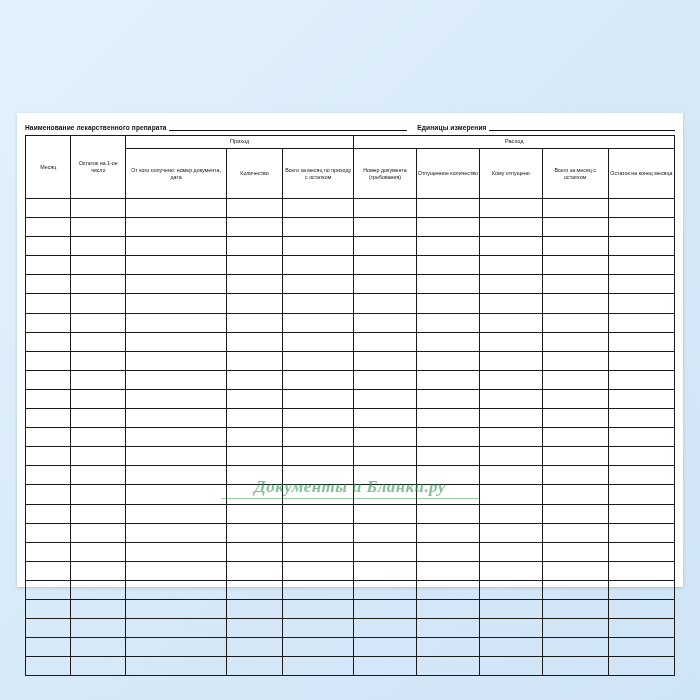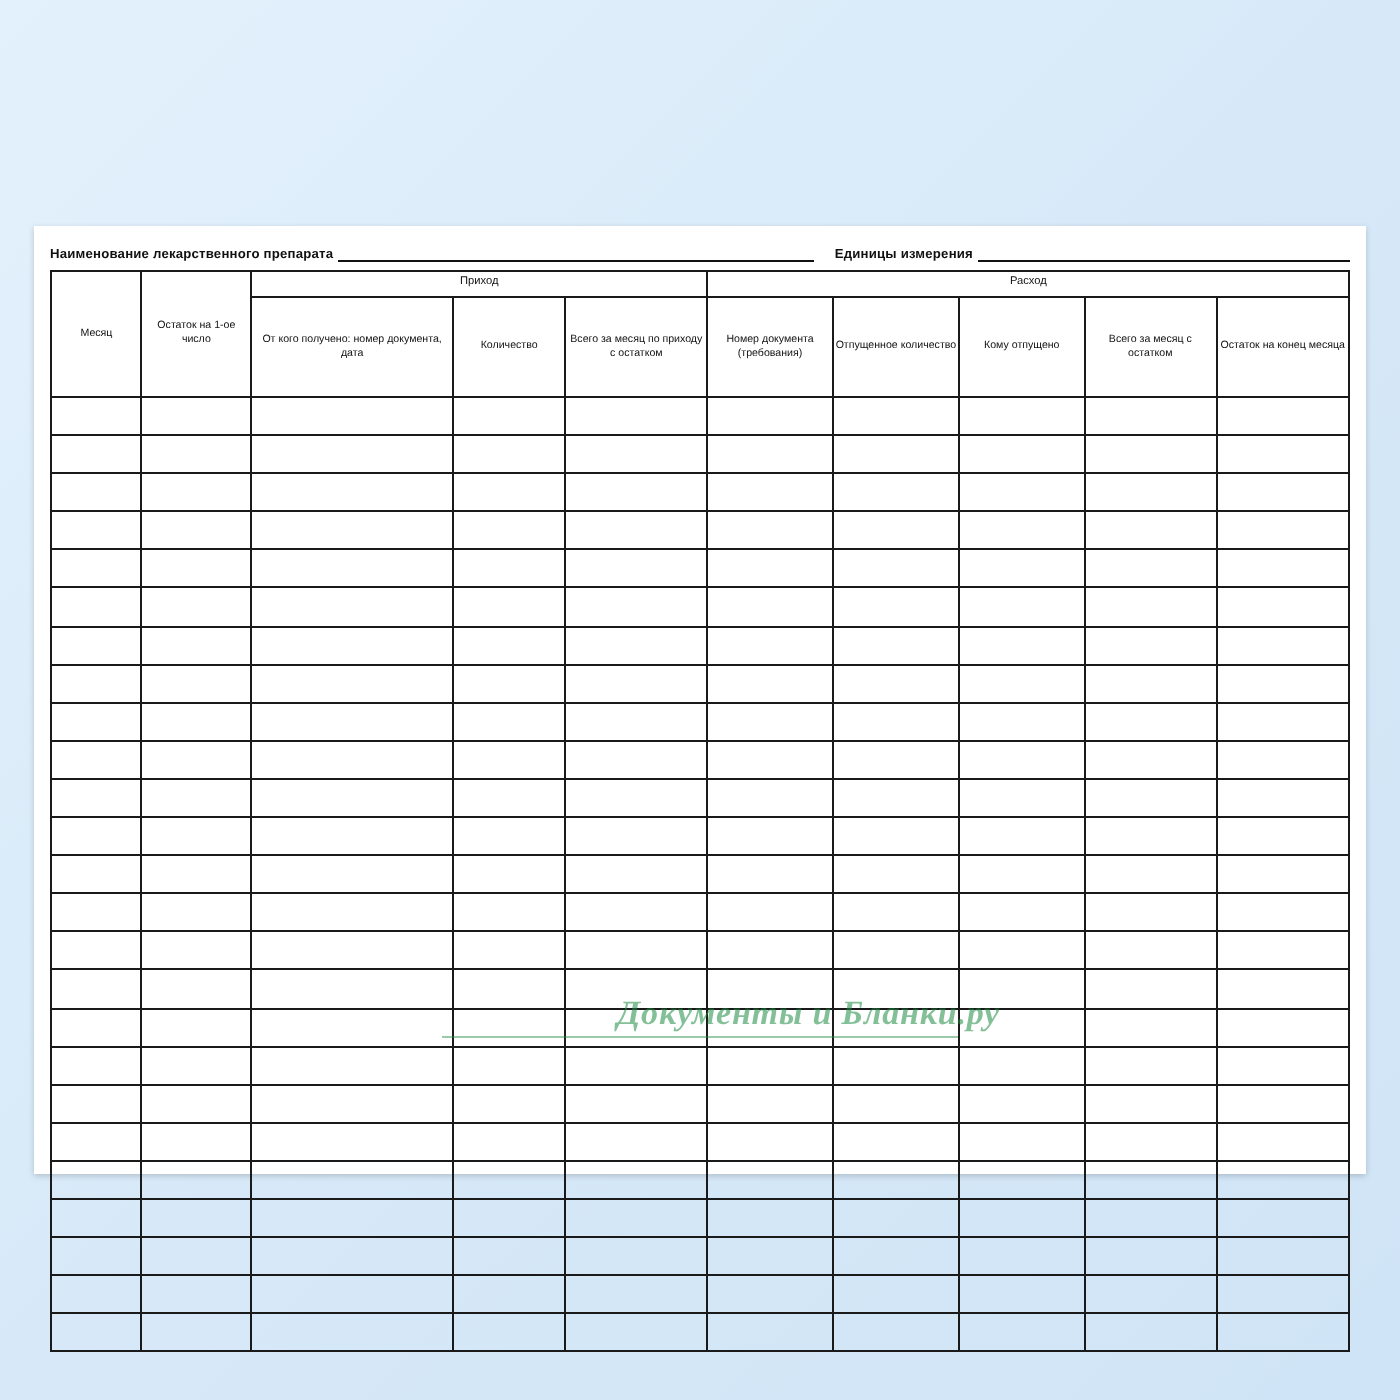--- a/index.html
+++ b/index.html
@@ -102,24 +102,24 @@
   .col-5 { width: 11.0%; }
   .col-6 { width: 9.6%; }
   .col-7 { width: 9.8%; }
   .col-8 { width: 9.6%; }
   .col-9 { width: 10.2%; }
   .col-10 { width: 10.2%; }
 
   .watermark {
     position: absolute;
     left: 50%;
-    top: 384px;
+    top: 364px;
     transform: translateX(-50%);
     width: 300px;
-    text-align: right;
+    text-align: center;
     font-family: "Liberation Serif", serif;
     font-size: 17px;
     font-style: italic;
     font-weight: bold;
     color: rgba(29,140,67,0.55);
     letter-spacing: 0.4px;
     white-space: nowrap;
     pointer-events: none;
   }
   .watermark .wm-underline {

